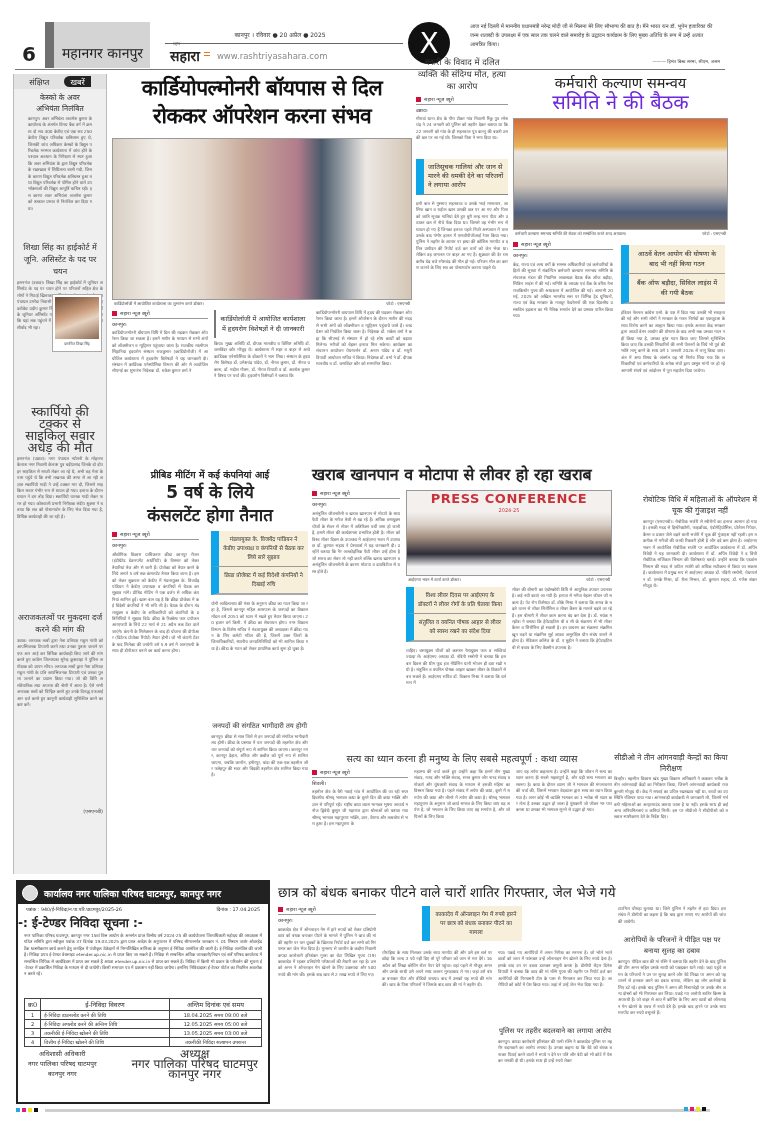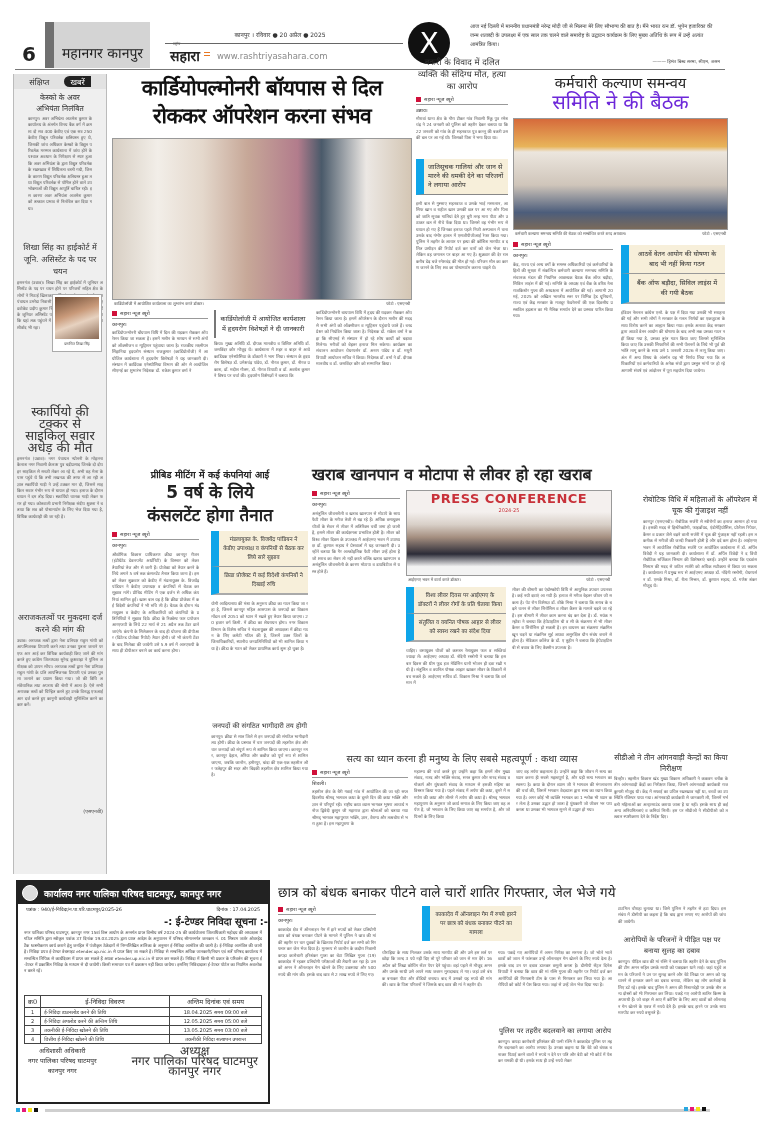--- a/index.html
+++ b/index.html
@@ -226,21 +226,21 @@
 
 <div class="abs" style="left:16px;top:880px;width:254px;height:224px;border:2px solid #222;background:#fff">
   <div style="background:#222;color:#fff;height:22px;display:flex;align-items:center;padding-left:4px;gap:6px">
     <span style="width:16px;height:16px;border-radius:50%;background:#ddd;border:1px solid #fff;display:inline-block"></span>
     <span style="font-weight:bold;font-size:9.2px;white-space:nowrap">कार्यालय नगर पालिका परिषद घाटमपुर, कानपुर नगर</span>
   </div>
   <div style="display:flex;justify-content:space-between;padding:2px 8px;font-size:4.8px;color:#333">
     <span>पत्रांक : 940/ई-निविदा/न.पा.परि.घाटमपुर/2025-26</span>
     <span>दिनांक : 17.04.2025</span>
   </div>
-  <div style="text-align:right;font-weight:bold;font-size:10px;color:#222">-: ई-टेण्डर निविदा सूचना :-</div>
+  <div style="text-align:left;font-weight:bold;font-size:12px;color:#222">-: ई-टेण्डर निविदा सूचना :-</div>
   <div class="txt" style="height:63px;margin:2px 6px 0 6px;color:#444">नगर पालिका परिषद घाटमपुर, कानपुर नगर 15वां वित्त आयोग के अन्तर्गत प्राप्त वित्तीय वर्ष 2024-25 की कार्ययोजना जिलाधिकारी महोदय की अध्यक्षता में गठित समिति द्वारा स्वीकृत पत्रांक 37 दिनांक 19.03.2025 द्वारा प्राप्त आदेश के अनुपालन में परिषद सीमान्तर्गत जलकल नं. 01 सिस्टम जर्जर ओवरहेड टैंक ध्वस्तीकरण कार्य कराने हेतु जनहित में पंजीकृत ठेकेदारों से निम्नलिखित तालिका के अनुसार ई-निविदा आमंत्रित की जाती है। ई-निविदा आमंत्रित की जाती है। निविदा प्रपत्र ई-टेण्डर वेबसाइट etender.up.nic.in से प्राप्त किए जा सकते हैं। निविदा से सम्बन्धित अधिक जानकारी/नियम एवं शर्तें परिषद कार्यालय में सम्बन्धित लिपिक से कार्यदिवस में प्राप्त कर सकते हैं अथवा etender.up.nic.in से प्राप्त कर सकते हैं। निविदा में किसी भी प्रकार के परिवर्तन की सूचना ई-टेण्डर में प्रकाशित निविदा के माध्यम से दी जायेगी। किसी समाचार पत्र में प्रकाशन नहीं किया जायेगा। इसलिए निविदादाता ई-टेण्डर पोर्टल का नियमित अवलोकन करते रहें।</div>
   <div style="padding:2px 6px">
     <table class="tt">
       <thead>
         <tr>
           <th style="width:14px">क्र0</th>
           <th>ई-निविदा विवरण</th>
           <th style="width:92px">अन्तिम दिनांक एवं समय</th>
         </tr>
       </thead>

